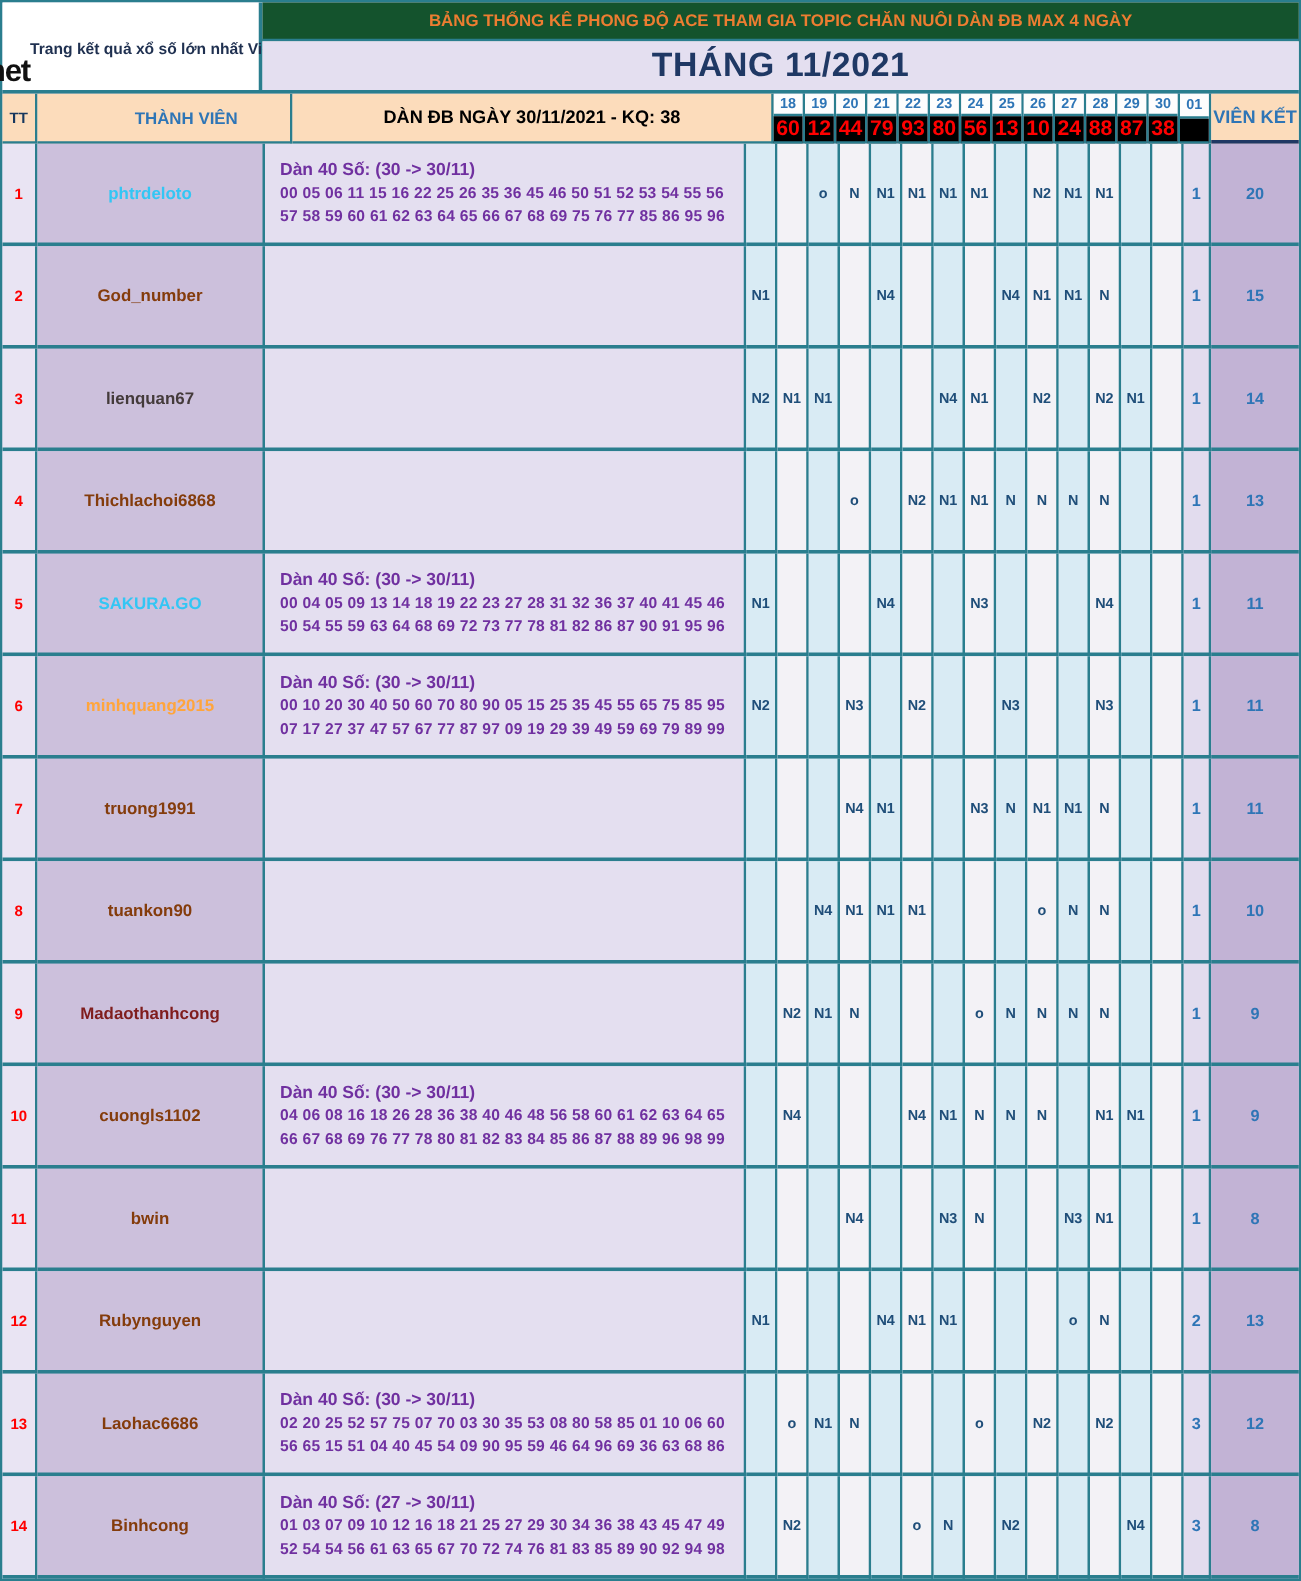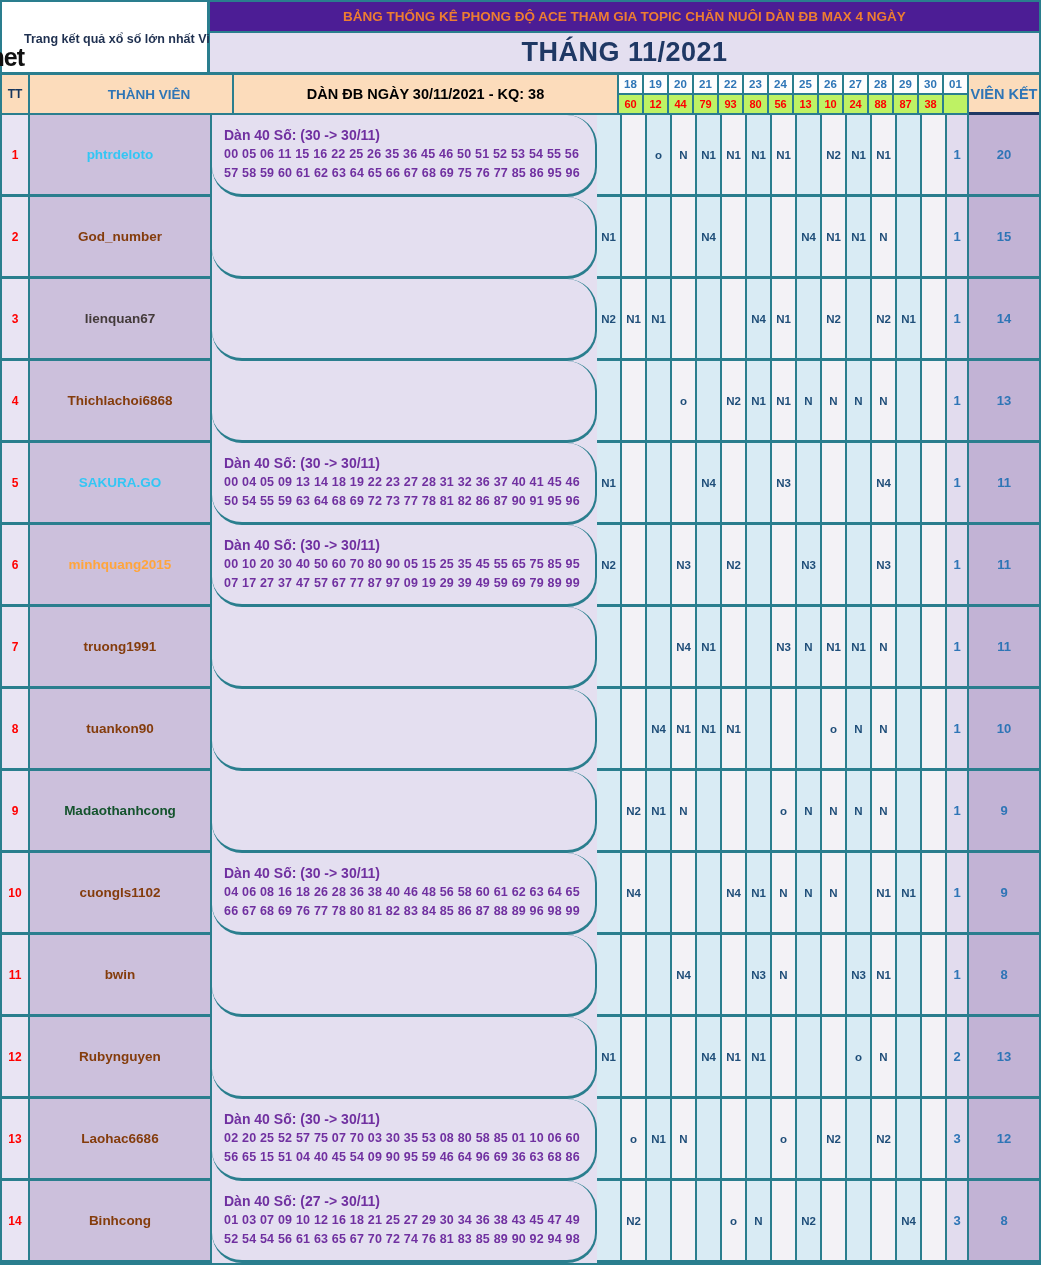--- a/index.html
+++ b/index.html
@@ -23,21 +23,21 @@
   .logo-ball {
     display: inline-flex; align-items: center; justify-content: center;
     width: 26px; height: 31px; border-radius: 50%;
     color: #fff; font-weight: bold; font-size: 20px; line-height: 1;
   }
   .logo-ball + .logo-ball { margin-left: -4px; }
   .logo-net { color: #111; font-weight: bold; font-size: 25px; letter-spacing: -1px; margin-top: 41px; }
   .tagline { margin-top: 3px; font-size: 12.5px; font-weight: 600; color: #1F3050; white-space: nowrap; }
   .banners { flex: 1; display: flex; flex-direction: column; }
   .banner1 {
-    height: 31px; background: #4c1d95; border-bottom: 2px solid #2A7E8E;
+    height: 31px; background: #14532d; border-bottom: 2px solid #2A7E8E;
     display: flex; align-items: center; justify-content: center;
     color: #ED7D31; font-weight: bold; font-size: 13.5px;
   }
   .banner2 {
     flex: 1; background: #E4DFF0;
     display: flex; align-items: center; justify-content: center;
     color: #1F3864; font-weight: bold; font-size: 27px; letter-spacing: 0.5px;
   }
   
   .head-row { display: flex; height: 40px; }
@@ -50,23 +50,23 @@
   .h-member { width: 204px; color: #2E75B6; font-size: 13.5px; padding-left: 36px; }
   .h-dan { width: 385px; color: #000000; font-size: 14.5px; }
   .day-cols { display: flex; width: 350px; border-right: 0 !important; }
   .day-col { width: 25px; display: flex; flex-direction: column; border-right: 2px solid #2A7E8E; }
   .day-num {
     height: 20px; background: #FDFDFD; border-bottom: 2px solid #2A7E8E;
     display: flex; align-items: center; justify-content: center;
     color: #2E75B6; font-weight: bold; font-size: 11.5px;
   }
   .day-res {
-    flex: 1; background: #bef264; border-bottom: 2px solid #2A7E8E;
-    display: flex; align-items: center; justify-content: center;
-    color: #FF0000; font-weight: bold; font-size: 11px;
+    flex: 1; background: #000000; border-bottom: 2px solid #2A7E8E;
+    display: flex; align-items: center; justify-content: center;
+    color: #FF0000; font-weight: bold; font-size: 17px;
   }
   .h-tk {
     flex: 1; background: #FCDCBB; color: #2E75B6; font-size: 14.5px; font-weight: bold;
     display: flex; align-items: center; justify-content: center;
     border-right: 0 !important; border-bottom: 3px solid #1F3864;
   }
   
   .row { display: flex; height: 82px; }
   .row > div { border-right: 2px solid #2A7E8E; border-bottom: 3px solid #2A7E8E; }
   .c-tt {
@@ -74,21 +74,20 @@
     display: flex; align-items: center; justify-content: center;
   }
   .c-member {
     width: 182px; background: #CCC0DC; font-weight: bold; font-size: 13.5px;
     display: flex; align-items: center; justify-content: center; text-align: center;
   }
   .c-dan {
     width: 385px; background: #E4DFF0; color: #7030A0;
     display: flex; flex-direction: column; justify-content: center;
     padding: 2px 6px 2px 12px;
-    border-radius: 30px;
   }
   .dan-title { font-weight: bold; font-size: 14px; margin-bottom: 2px; }
   .dan-nums { font-weight: bold; font-size: 12.5px; line-height: 1.45; letter-spacing: 0.2px; }
   .c-day {
     width: 25px; display: flex; align-items: center; justify-content: center;
     color: #1F4E79; font-weight: bold; font-size: 11.5px;
   }
   .c-blue { background: #D9EBF4; }
   .c-white { background: #F3F2F6; }
   .c-tk1 {
@@ -357,21 +356,21 @@
         <div class="c-day c-white">o</div>
         <div class="c-day c-blue">N</div>
         <div class="c-day c-white">N</div>
         <div class="c-day c-blue"></div>
         <div class="c-day c-white"></div>
         <div class="c-tk1">1</div>
         <div class="c-tk2">10</div>
       </div>
       <div class="row">
         <div class="c-tt">9</div>
-        <div class="c-member" style="color: #14532d;">Madaothanhcong</div>
+        <div class="c-member" style="color: #7f1d1d;">Madaothanhcong</div>
         <div class="c-dan"></div>
         <div class="c-day c-blue"></div>
         <div class="c-day c-white">N2</div>
         <div class="c-day c-blue">N1</div>
         <div class="c-day c-white">N</div>
         <div class="c-day c-blue"></div>
         <div class="c-day c-white"></div>
         <div class="c-day c-blue"></div>
         <div class="c-day c-white">o</div>
         <div class="c-day c-blue">N</div>

